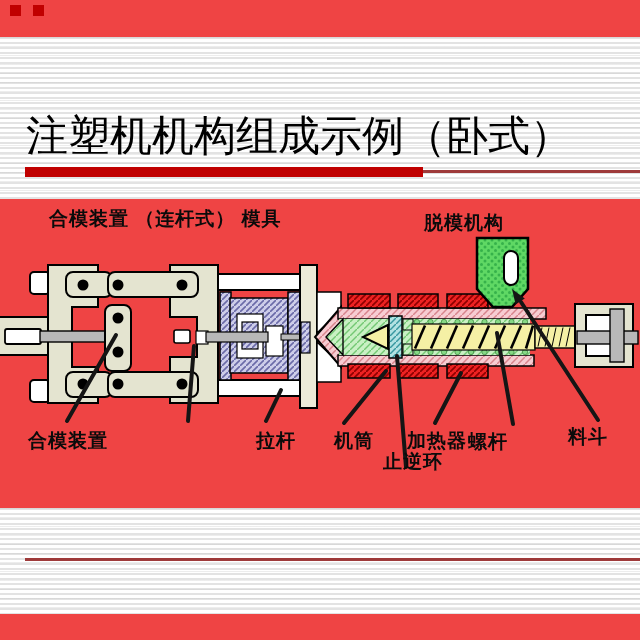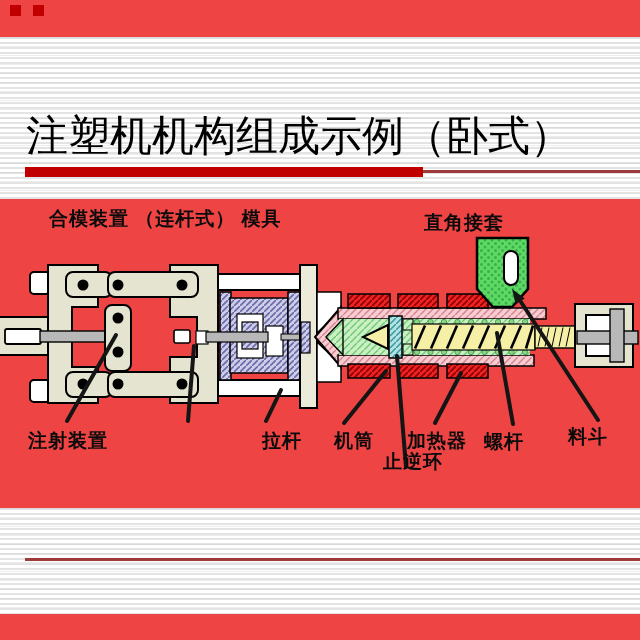--- a/index.html
+++ b/index.html
@@ -196,22 +196,22 @@
       <line x1="386" y1="371" x2="344" y2="423"></line>
       <line x1="397" y1="356" x2="406" y2="467"></line>
       <line x1="461" y1="373" x2="435" y2="423"></line>
       <line x1="497" y1="333" x2="513" y2="424"></line>
       <line x1="598" y1="420" x2="521" y2="302"></line>
       <polygon points="512,289 524.8,298.5 515.6,304.5" fill="#151515" stroke="none"></polygon>
     </g>
   </svg>
 
   <div class="dlabel" style="left:49px;top:206px;">合模装置 （连杆式） 模具</div>
-  <div class="dlabel" style="left:424px;top:210px;">直角接套</div>
-
-  <div class="dlabel" style="left:28px;top:428px;">注射装置</div>
-  <div class="dlabel" style="left:262px;top:428px;">拉杆</div>
+  <div class="dlabel" style="left:424px;top:210px;">脱模机构</div>
+
+  <div class="dlabel" style="left:28px;top:428px;">合模装置</div>
+  <div class="dlabel" style="left:256px;top:428px;">拉杆</div>
   <div class="dlabel" style="left:334px;top:428px;text-align:center;">机筒</div>
   <div class="dlabel" style="left:407px;top:428px;">加热器</div>
-  <div class="dlabel" style="left:484px;top:429px;">螺杆</div>
+  <div class="dlabel" style="left:468px;top:429px;">螺杆</div>
   <div class="dlabel" style="left:568px;top:424px;">料斗</div>
   <div class="dlabel" style="left:383px;top:449px;">止逆环</div>
 </div>
 
 </body></html>

